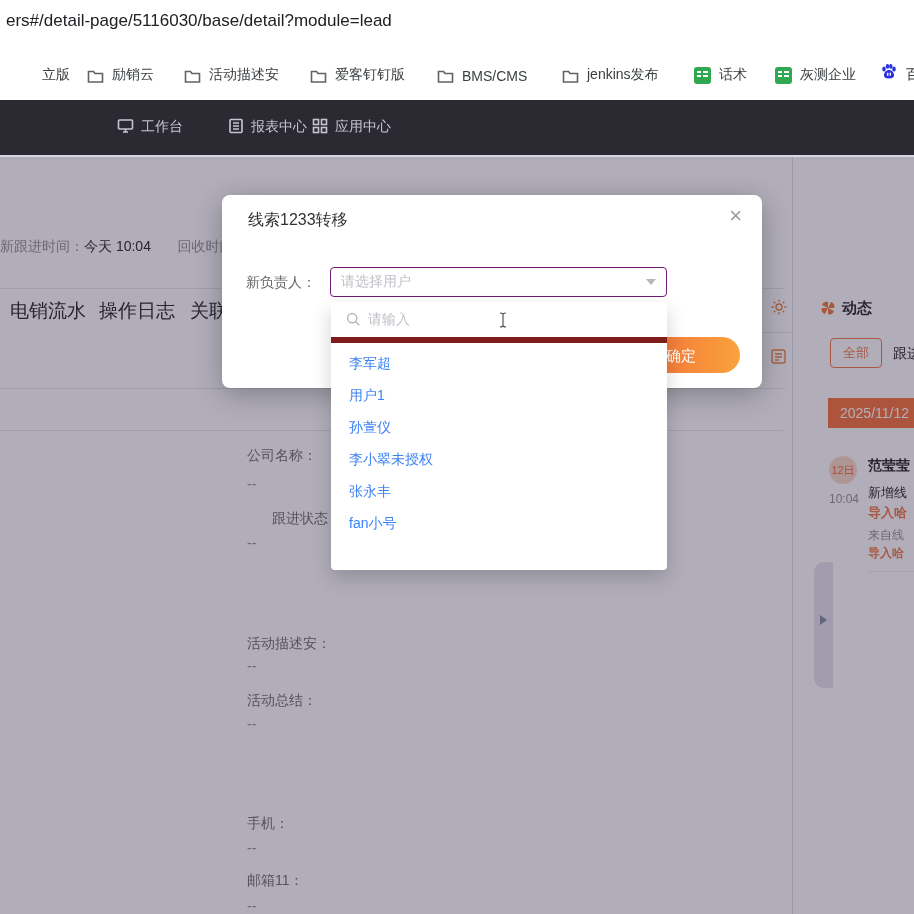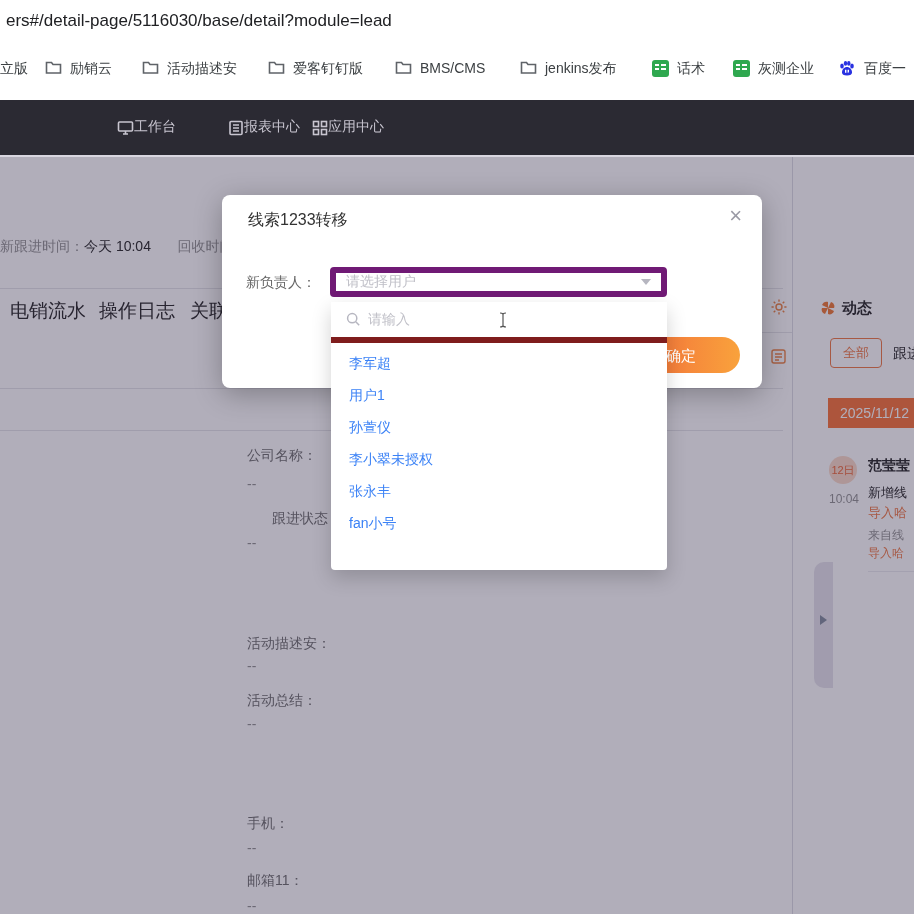--- a/index.html
+++ b/index.html
@@ -6,60 +6,60 @@
   body{
     width:914px;height:914px;position:relative;overflow:hidden;
     font-family:"Liberation Sans","DejaVu Sans",sans-serif;
     background:#fff;
   }
   .abs{position:absolute;}
   
   .urlbar{left:0;top:0;width:914px;height:44px;background:#fff;}
   .url-text{left:6px;top:11px;font-size:17px;color:#202124;white-space:nowrap;}
   .bookmarks{left:0;top:44px;width:914px;height:56px;background:#fff;}
-  .bm{display:flex;align-items:flex-start;gap:8px;height:24px;top:16px;font-size:14px;color:#3c4043;white-space:nowrap;}
+  .bm{display:flex;align-items:flex-end;gap:8px;height:24px;top:16px;font-size:14px;color:#3c4043;white-space:nowrap;margin-left:42px;}
   .folder-ico svg{display:block;}
   .sheet-ico{width:17px;height:17px;background:#2fa84f;border-radius:3px;position:relative;}
   .sheet-ico:before{content:"";position:absolute;left:3px;top:4px;width:4px;height:2px;background:#fff;box-shadow:0 4px 0 #fff;}
   .sheet-ico:after{content:"";position:absolute;left:9px;top:4px;width:5px;height:2px;background:#fff;box-shadow:0 4px 0 #fff;}
   
   .topnav{left:0;top:100px;width:914px;height:57px;background:#2b2a33;border-bottom:2px solid #d8d6e0;box-sizing:border-box;}
-  .nav-item{display:flex;align-items:flex-end;color:#c8c5d0;font-size:14px;top:18px;}
+  .nav-item{display:flex;align-items:flex-start;gap:7px;color:#c8c5d0;font-size:14px;top:18px;}
   .nav-item svg{display:block;}
   
   .page{left:0;top:157px;width:914px;height:757px;background:#fff;}
   .hline{background:#e6e6ea;height:1px;}
   .vline{background:#dfdfe6;width:1px;}
   .info-label{color:#999;font-size:14px;white-space:nowrap;}
   .info-value{color:#333;font-size:14px;}
   .tab{color:#333;font-size:19px;white-space:nowrap;}
   .fld-label{color:#777;font-size:14px;white-space:nowrap;}
   .fld-value{color:#999;font-size:14px;}
   .act-title{color:#333;font-size:15px;font-weight:bold;}
   .filter-btn{border:1px solid #f08050;color:#f08050;border-radius:4px;font-size:13px;
     width:52px;height:30px;line-height:28px;text-align:center;box-sizing:border-box;background:#fff;}
   .banner{background:#f97b44;color:#fff;font-size:14px;line-height:30px;padding-left:12px;box-sizing:border-box;}
   .day-circle{width:28px;height:28px;border-radius:50%;background:#fbdccb;color:#ef7044;
     font-size:11px;text-align:center;line-height:28px;}
   .feed-time{color:#999;font-size:12px;}
   .feed-name{color:#333;font-size:14px;font-weight:bold;white-space:nowrap;}
   .feed-line{color:#333;font-size:13px;white-space:nowrap;}
-  .feed-link{color:#f08050;font-size:13px;white-space:nowrap;}
+  .feed-link{color:#f08050;font-size:13px;white-space:nowrap;font-weight:bold;}
   .feed-sub{color:#999;font-size:12px;white-space:nowrap;font-family:Liberation Serif, serif;}
   .handle{width:19px;height:126px;background:#e7e5ed;border-radius:10px 0 0 10px;}
   .handle-tri{width:0;height:0;border-top:5px solid transparent;border-bottom:5px solid transparent;border-left:7px solid #8a93a3;}
   
   .overlay{left:0;top:157px;width:914px;height:757px;background:rgba(18,10,45,0.33);z-index:10;}
   
   .modal{left:222px;top:195px;width:540px;height:193px;background:#fff;border-radius:8px;
     box-shadow:0 6px 28px rgba(0,0,0,.28);z-index:20;}
   .modal-title{left:26px;top:15px;font-size:16px;color:#333;}
   .modal-close{right:20px;top:10px;font-size:22px;color:#9a9aa5;cursor:pointer;line-height:1;}
   .modal-label{left:24px;top:79px;font-size:14px;color:#666;}
-  .select{left:108px;top:72px;width:337px;height:30px;border:6px solid #701a75;border-radius:4px;
+  .select{left:108px;top:72px;width:337px;height:30px;border:1px solid #701a75;border-radius:4px;
     box-sizing:border-box;background:#fff;display:flex;align-items:center;}
   .select-placeholder{color:#bfbfc7;font-size:14px;padding-left:10px;flex:1;}
   .select-caret{width:0;height:0;border-left:5px solid transparent;border-right:5px solid transparent;
     border-top:6px solid #b6b6c0;margin-right:10px;}
   .confirm-btn{left:400px;top:142px;width:118px;height:36px;border-radius:18px;border:none;
     background:linear-gradient(90deg,#f2683a,#f9a23c);color:#fff;font-size:15px;text-align:center;line-height:36px;}
   
   .dropdown{left:331px;top:302px;width:336px;height:268px;background:#fff;border-radius:0 0 4px 4px;
     box-shadow:0 8px 20px rgba(0,0,0,.18);z-index:30;}
   .dd-search{height:35px;border-bottom:6px solid #7f1d1d;position:relative;}

